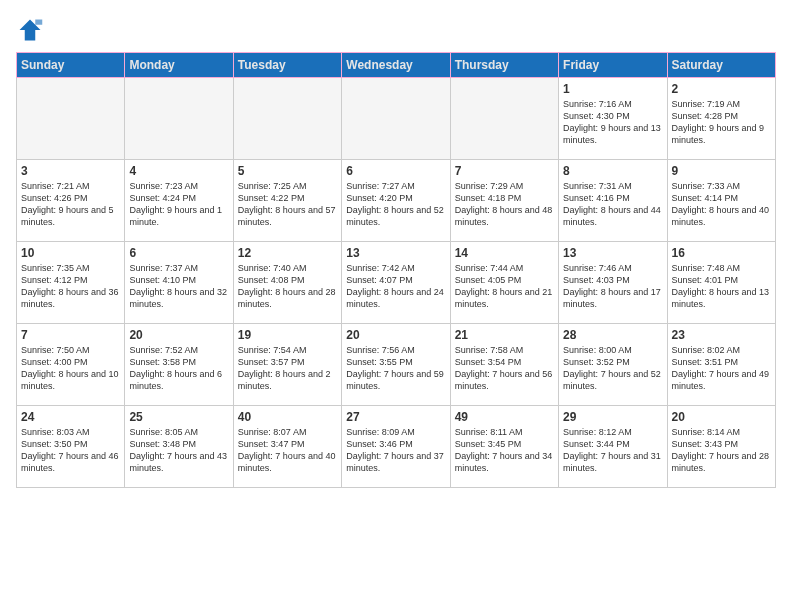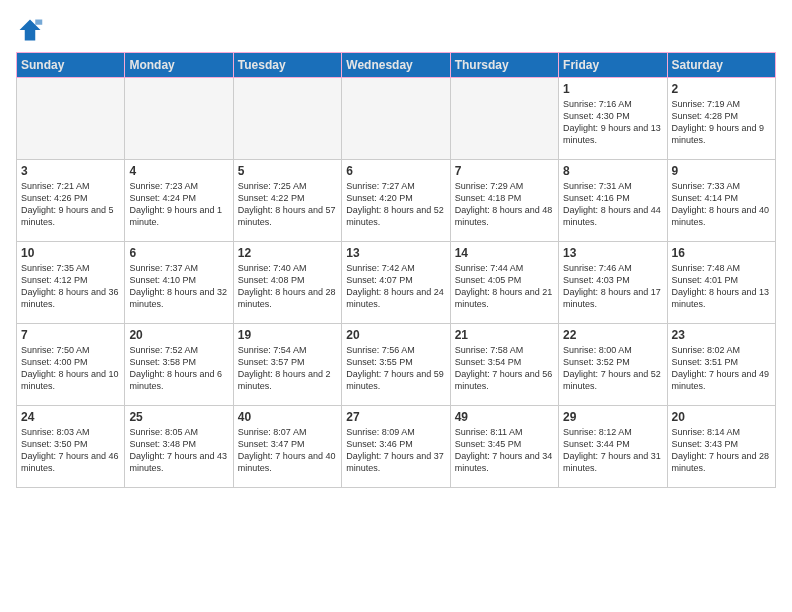--- a/index.html
+++ b/index.html
@@ -213,21 +213,21 @@
         </td>
         <td>
           <span class="day-number">20</span>
           <div class="day-info">Sunrise: 7:56 AM<br>Sunset: 3:55 PM<br>Daylight: 7 hours and 59 minutes.</div>
         </td>
         <td>
           <span class="day-number">21</span>
           <div class="day-info">Sunrise: 7:58 AM<br>Sunset: 3:54 PM<br>Daylight: 7 hours and 56 minutes.</div>
         </td>
         <td>
-          <span class="day-number">22</span>
+          <span class="day-number">28</span>
           <div class="day-info">Sunrise: 8:00 AM<br>Sunset: 3:52 PM<br>Daylight: 7 hours and 52 minutes.</div>
         </td>
         <td>
           <span class="day-number">23</span>
           <div class="day-info">Sunrise: 8:02 AM<br>Sunset: 3:51 PM<br>Daylight: 7 hours and 49 minutes.</div>
         </td>
       </tr>
       <tr>
         <td>
           <span class="day-number">24</span>

